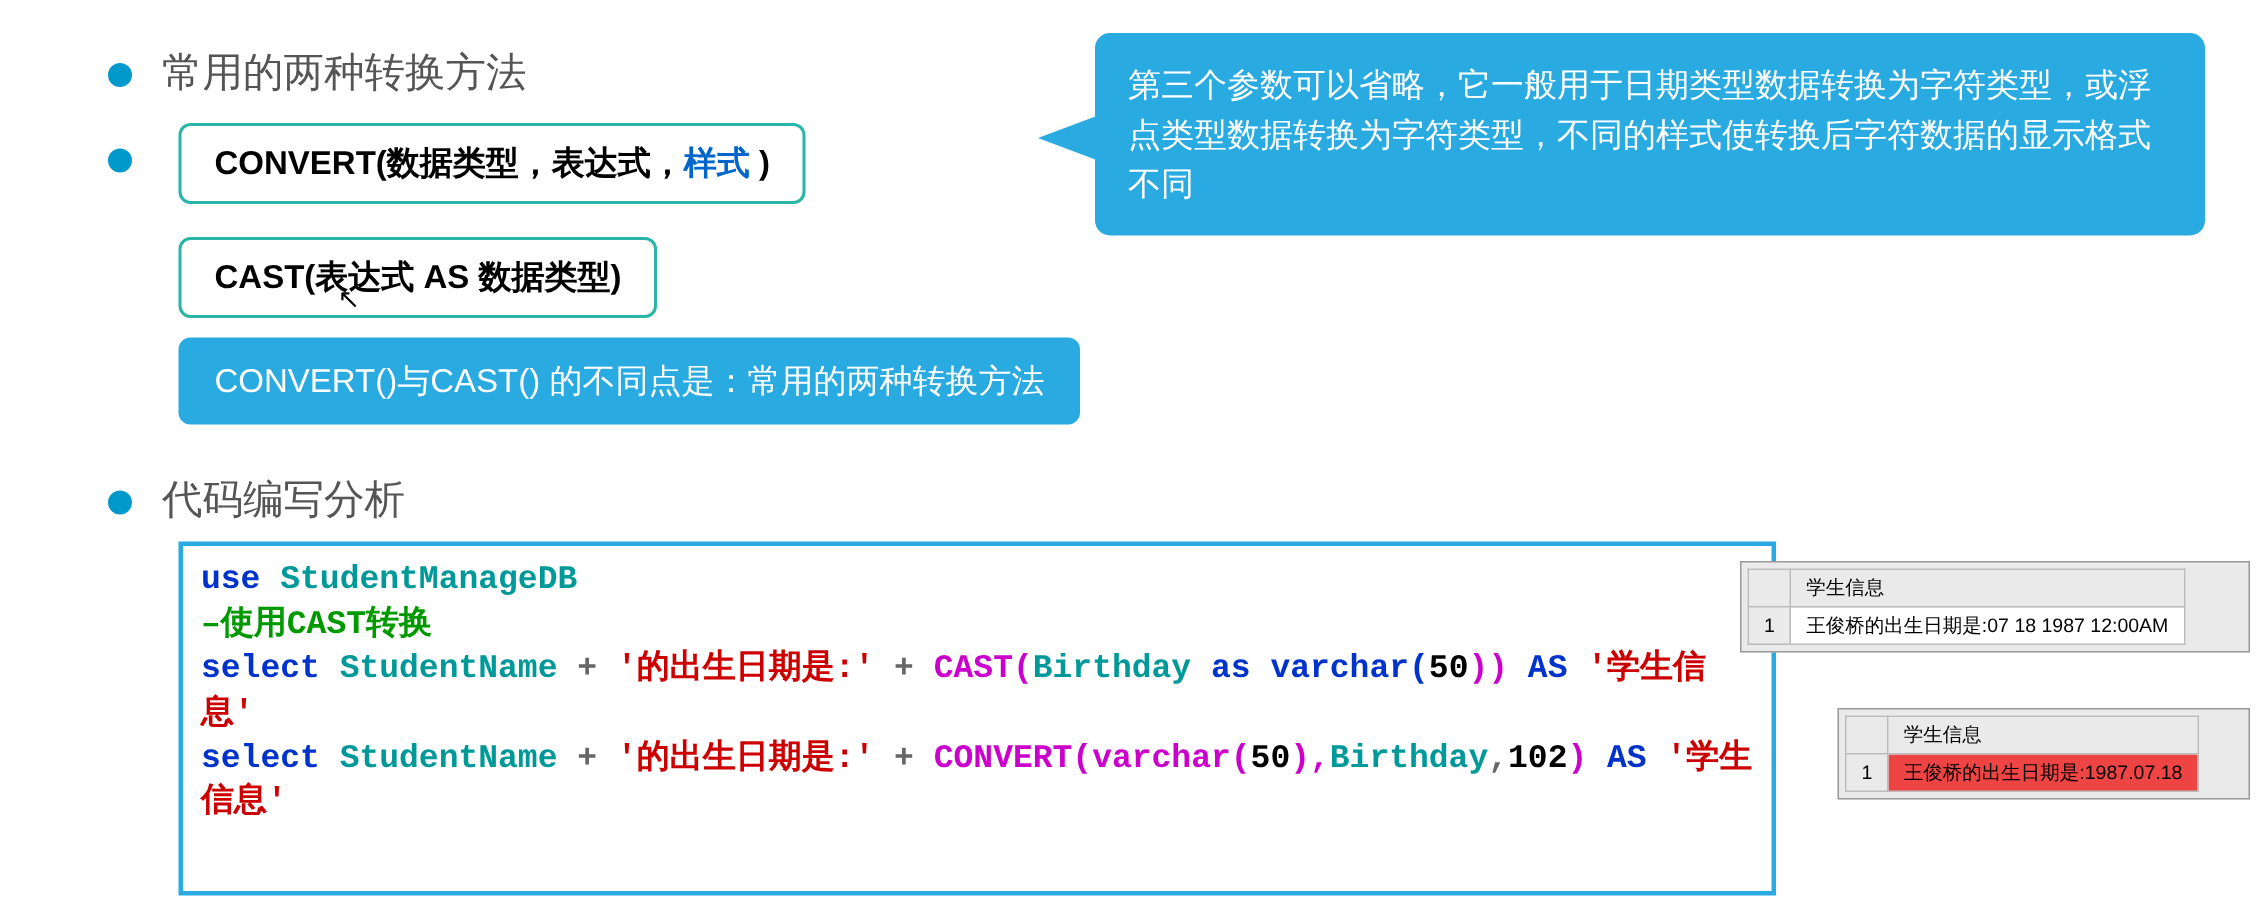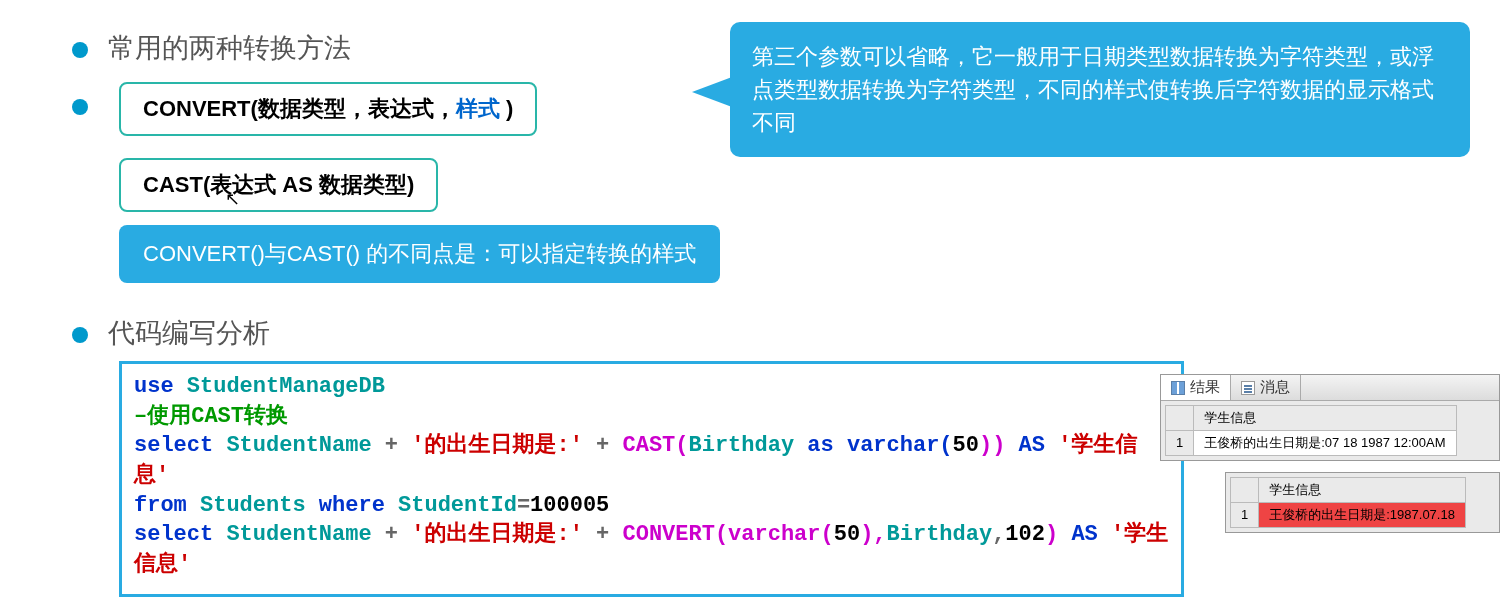--- a/index.html
+++ b/index.html
@@ -179,45 +179,34 @@
   <span class="kw">CONVERT(</span><span class="kw">数据类型，表达式，</span><span class="style-kw">样式 </span><span class="kw">)</span>
 </div>
 
 <div class="syntax-box" style="left:119px; top:158px;">
   <span class="kw">CAST(表达式 AS 数据类型)</span>
 </div>
 <div class="cursor-icon">↖</div>
 
 <div class="callout" style="left:730px; top:22px;">第三个参数可以省略，它一般用于日期类型数据转换为字符类型，或浮点类型数据转换为字符类型，不同的样式使转换后字符数据的显示格式不同</div>
 
-<div class="note-box" style="left:119px; top:225px;">CONVERT()与CAST() 的不同点是：可以指定转换的样式</div>
+<div class="note-box" style="left:119px; top:225px;">CONVERT()与CAST() 的不同点是：常用的两种转换方法</div>
 
 <div class="bullet" style="left:72px; top:327px;"></div>
 <div class="heading-text" style="left:108px; top:315px;">代码编写分析</div>
 
 <div class="code-panel">
   <div><span class="c-blue">use </span><span class="c-teal">StudentManageDB</span></div>
   <div><span class="c-green">–</span><span class="c-green">使用</span><span class="c-green">CAST</span><span class="c-green">转换</span></div>
   <div><span class="c-blue">select  </span><span class="c-teal">StudentName </span><span class="c-gray">+ </span><span class="c-red">'的出生日期是:' </span><span class="c-gray">+ </span><span class="c-magenta">CAST(</span><span class="c-teal">Birthday </span><span class="c-blue">as varchar(</span><span class="c-black">50</span><span class="c-magenta">)) </span><span class="c-blue">AS </span><span class="c-red">'学生信息'</span></div>
-  <div><span class="c-blue">from </span><span class="c-teal">Students </span><span class="c-blue">where </span><span class="c-teal">StudentId</span><span class="c-gray">=</span><span class="c-black">100005</span></div>
   <div><span class="c-blue">select  </span><span class="c-teal">StudentName </span><span class="c-gray">+ </span><span class="c-red">'的出生日期是:' </span><span class="c-gray">+ </span><span class="c-magenta">CONVERT(varchar(</span><span class="c-black">50</span><span class="c-magenta">),</span><span class="c-teal">Birthday</span><span class="c-gray">,</span><span class="c-black">102</span><span class="c-magenta">) </span><span class="c-blue">AS </span><span class="c-red">'学生信息'</span></div>
 
 </div>
 
 <div class="results-panel" style="top:374px; width:340px;">
-  <div class="rp-tabs">
-    <div class="rp-tab active">
-      <span class="tab-icon icon-grid"></span>
-      <span>结果</span>
-    </div>
-    <div class="rp-tab">
-      <span class="tab-icon icon-msg"></span>
-      <span>消息</span>
-    </div>
-  </div>
   <div class="rp-grid">
     <div class="rp-row">
       <div class="rp-cell rownum header"></div>
       <div class="rp-cell header">学生信息</div>
     </div>
     <div class="rp-row">
       <div class="rp-cell rownum">1</div>
       <div class="rp-cell">王俊桥的出生日期是:07 18 1987 12:00AM</div>
     </div>
   </div>

